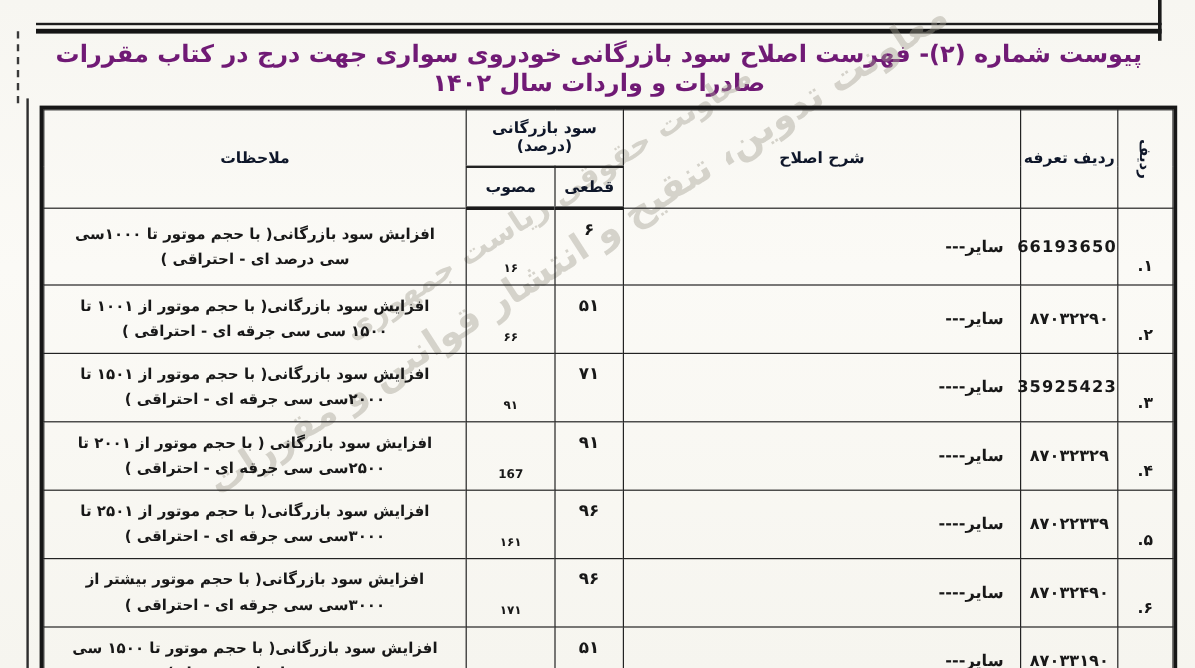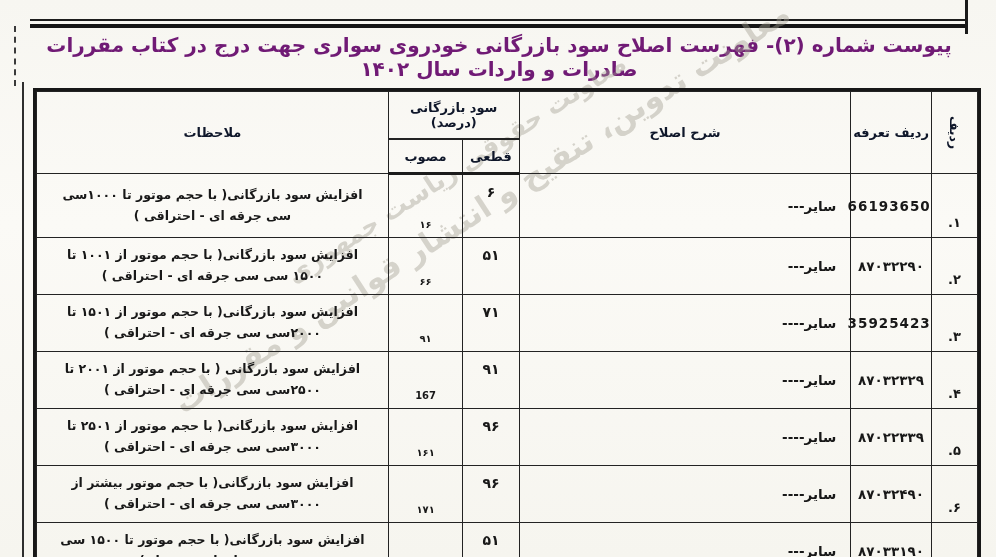--- a/index.html
+++ b/index.html
@@ -90,21 +90,21 @@
     <th>قطعی</th>
     <th>مصوب</th>
   </tr>
 
   <tr class="row1">
     <td class="no">۱.</td>
     <td class="tariff">66193650</td>
     <td class="desc">---سایر</td>
     <td class="final">۶</td>
     <td class="approved">۱۶</td>
-    <td class="remarks">افزایش سود بازرگانی( با حجم موتور تا ۱۰۰۰سی سی جرقه ای - احتراقی )</td>
+    <td class="remarks">افزایش سود بازرگانی( با حجم موتور تا ۱۰۰۰سی سی درصد ای - احتراقی )</td>
   </tr>
   <tr class="rowN">
     <td class="no">۲.</td>
     <td class="tariff">۸۷۰۳۲۲۹۰</td>
     <td class="desc">---سایر</td>
     <td class="final">۵۱</td>
     <td class="approved">۶۶</td>
     <td class="remarks">افزایش سود بازرگانی( با حجم موتور از ۱۰۰۱ تا ۱۵۰۰ سی سی جرقه ای - احتراقی )</td>
   </tr>
   <tr class="rowN">

